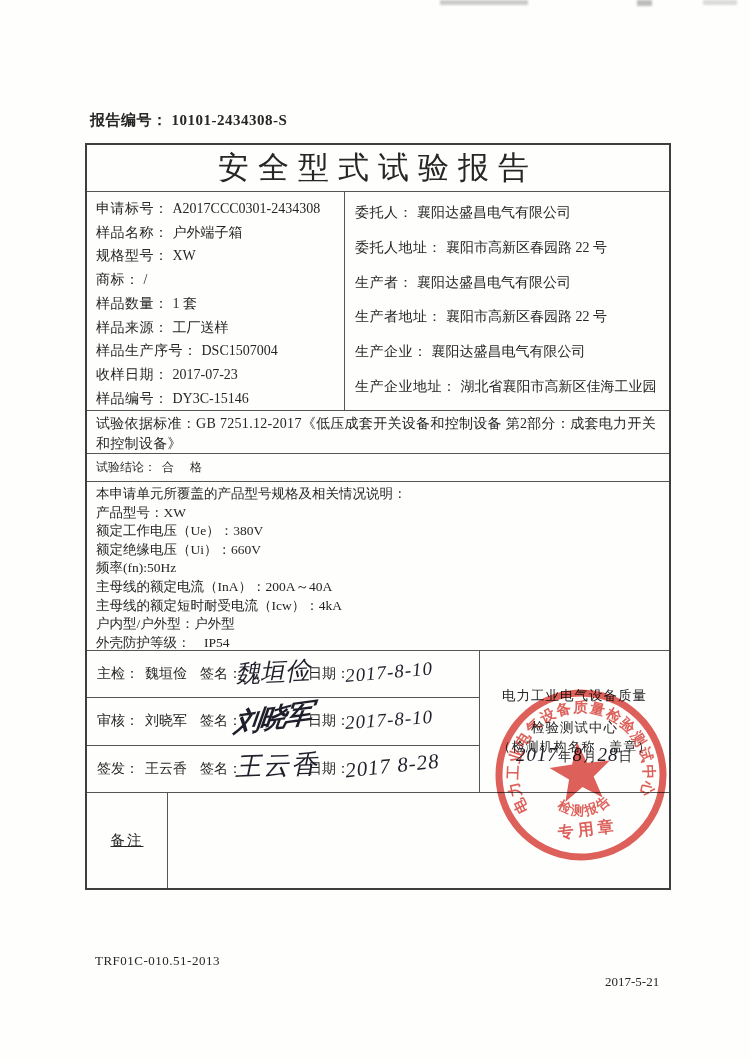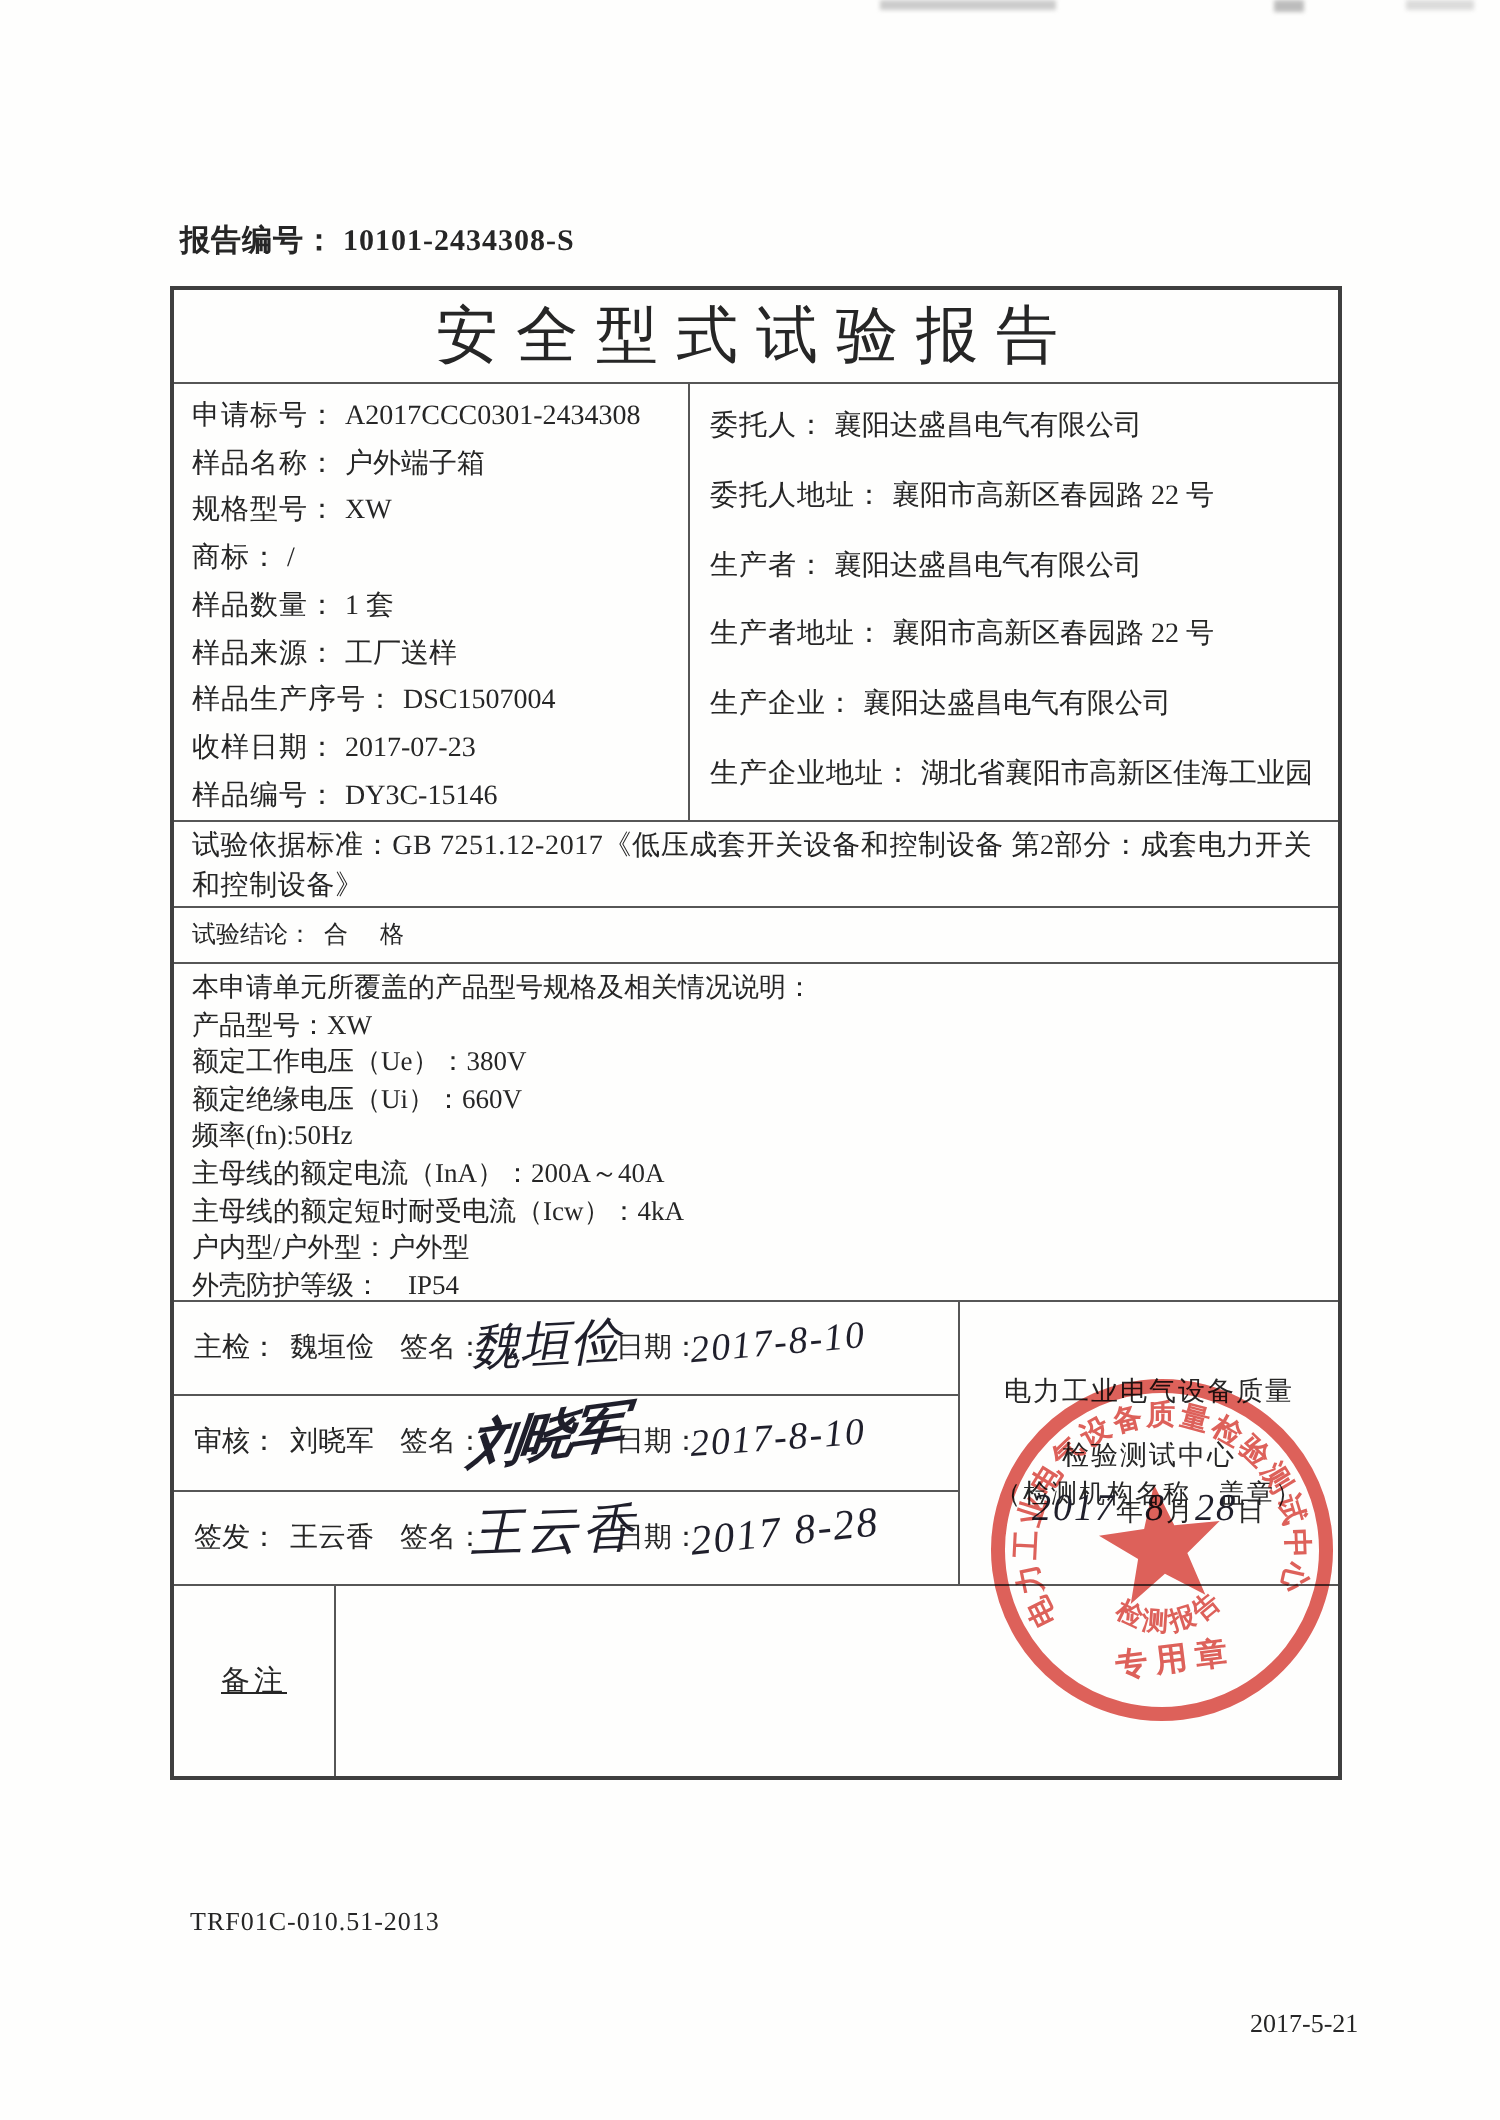--- a/index.html
+++ b/index.html
@@ -75,21 +75,21 @@
   .remarks-body{flex:1;}
 
   .seal{
     position:absolute;left:492px;top:686px;width:178px;height:178px;
     color:#d9453e;opacity:.85;mix-blend-mode:multiply;
     transform:rotate(-7deg);z-index:6;pointer-events:none;
   }
   .seal text{fill:currentColor;font-family:"Liberation Serif",serif;font-weight:bold;}
 
   .footer-left{position:absolute;left:95px;top:953px;font-size:13px;letter-spacing:.5px;}
-  .footer-right{position:absolute;left:605px;top:1004px;font-size:13px;margin-left:20px;}
+  .footer-right{position:absolute;left:605px;top:974px;font-size:13px;}
 </style>
 </head>
 <body>
 
 <div class="page">
 
   <div class="artifact a1"></div>
   <div class="artifact a2"></div>
   <div class="artifact a3"></div>
 

